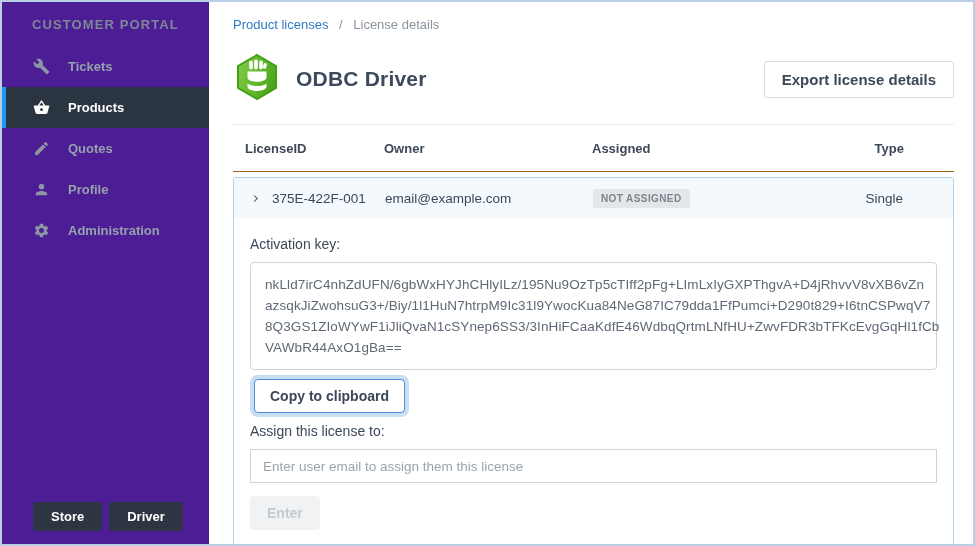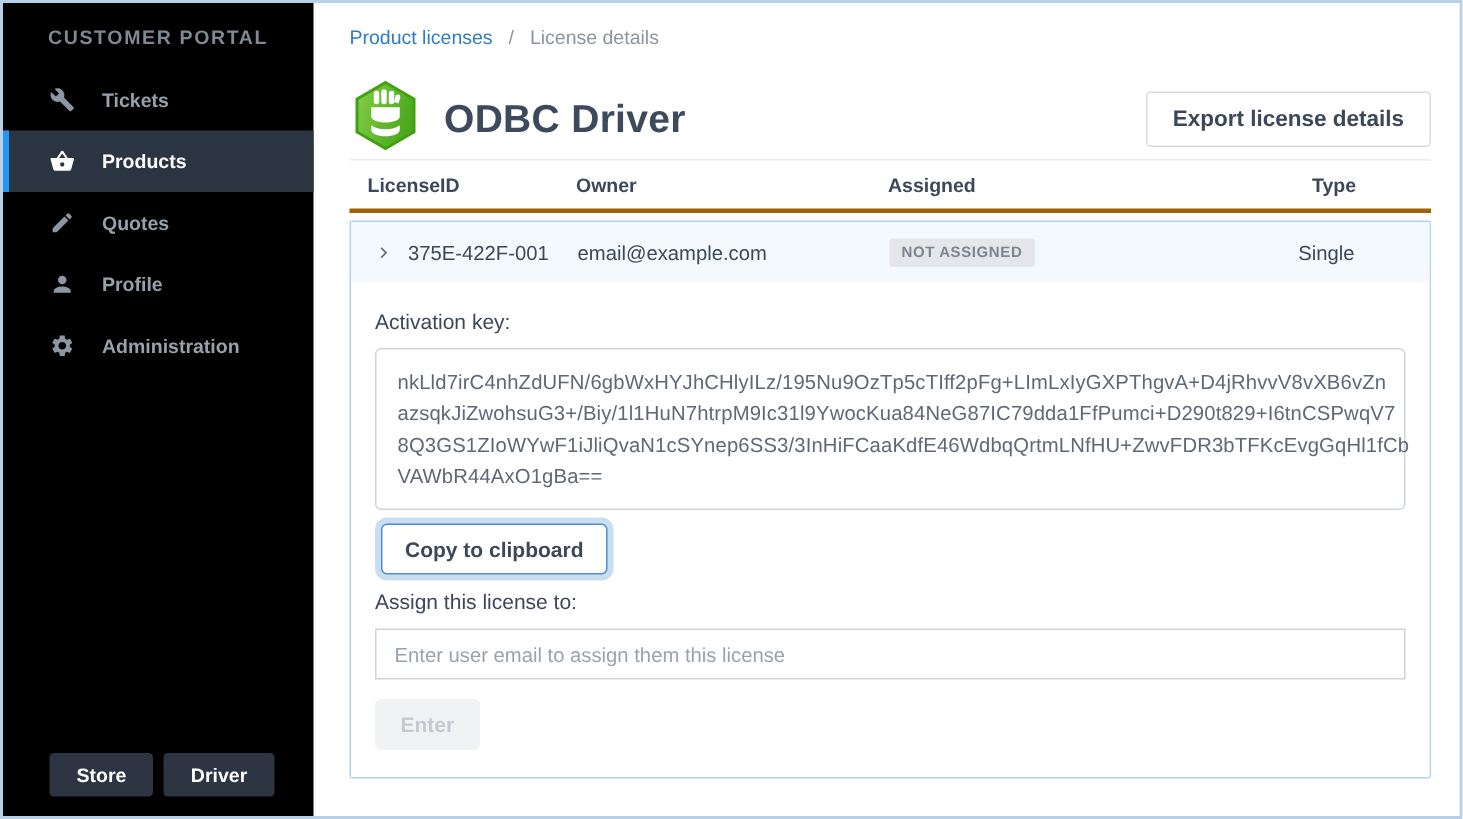--- a/index.html
+++ b/index.html
@@ -7,21 +7,21 @@
   body { font-family:"Liberation Sans","DejaVu Sans",sans-serif; }
 
   .screen {
     width:975px; height:546px; background:#ffffff;
     border:2px solid #b9cfe6; display:flex; overflow:hidden;
     position:relative;
   }
 
   
   .sidebar {
-    width:207px; min-width:207px; background:#000000;
+    width:207px; min-width:207px; background:#4c1d95;
     display:flex; flex-direction:column; position:relative;
   }
   .sidebar-title {
     color:#7e8994; font-size:13px; font-weight:bold;
     letter-spacing:1.1px; padding:15px 0 14px 30px;
   }
   .nav-item {
     height:41px; display:flex; align-items:center;
     padding-left:30px; cursor:pointer; position:relative;
     color:#97a1ac; font-size:13px; font-weight:bold;
@@ -47,31 +47,31 @@
 
   .breadcrumb { padding-top:15px; font-size:13px; }
   .breadcrumb a { color:#2e7cc4; text-decoration:none; cursor:pointer; }
   .breadcrumb .sep { color:#8a95a0; margin:0 7px; }
   .breadcrumb .current { color:#8a95a0; }
 
   .page-header {
     margin-top:21px; display:flex; align-items:center; justify-content:space-between;
   }
   .title-group { display:flex; align-items:center; gap:15px; }
-  .page-title { font-size:26px; font-weight:bold; color:#3d4a5c; letter-spacing:0.2px; }
+  .page-title { font-size:21px; font-weight:bold; color:#3d4a5c; letter-spacing:0.2px; }
   .export-btn {
     background:#ffffff; border:1px solid #d8dce0; border-radius:3px;
     color:#3c4858; font-family:inherit; font-size:15px; font-weight:bold;
     padding:9px 17px; cursor:pointer;
   }
 
   
   .table-header {
-    height:36px;
-    border-top:1px solid #e9ebee; border-bottom:3px solid #a16207;
+    margin-top:19px; height:48px;
+    border-top:1px solid #e9ebee; border-bottom:1px solid #a16207;
     display:grid; grid-template-columns:139px 208px 1fr 160px;
     align-items:center; font-size:13px; font-weight:bold; color:#3c4858;
   }
   .table-header .cell { padding-left:12px; }
   .table-header .cell.right { text-align:right; padding-right:50px; }
 
   .license-panel {
     margin-top:5px; border:1px solid #b3d3ec; border-radius:2px;
     background:#ffffff;
   }

